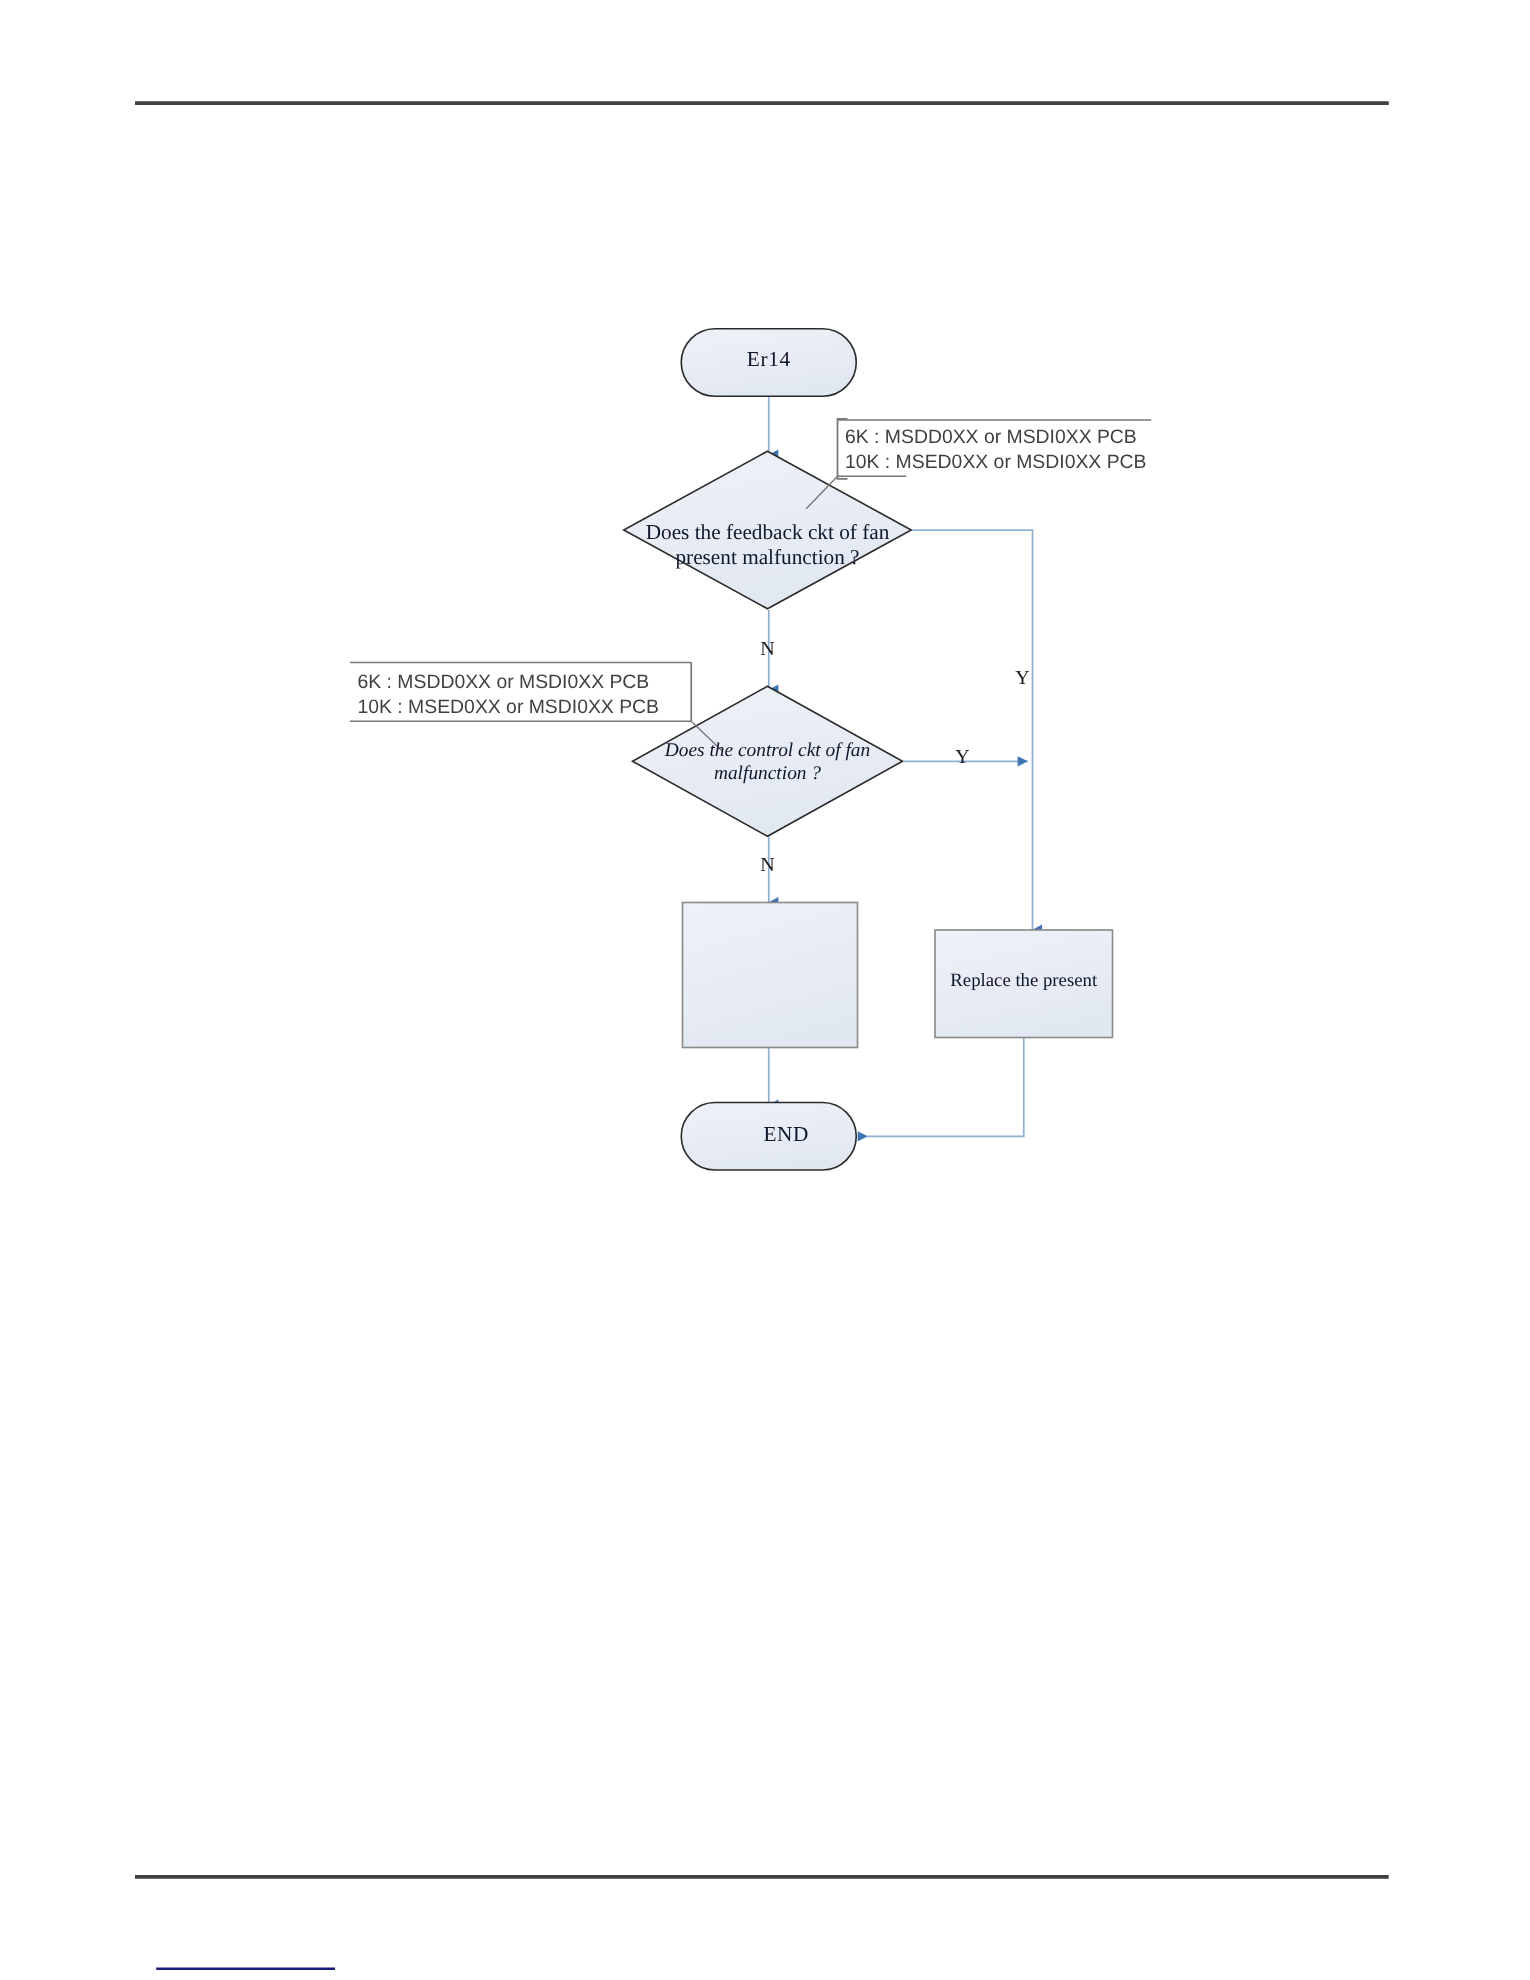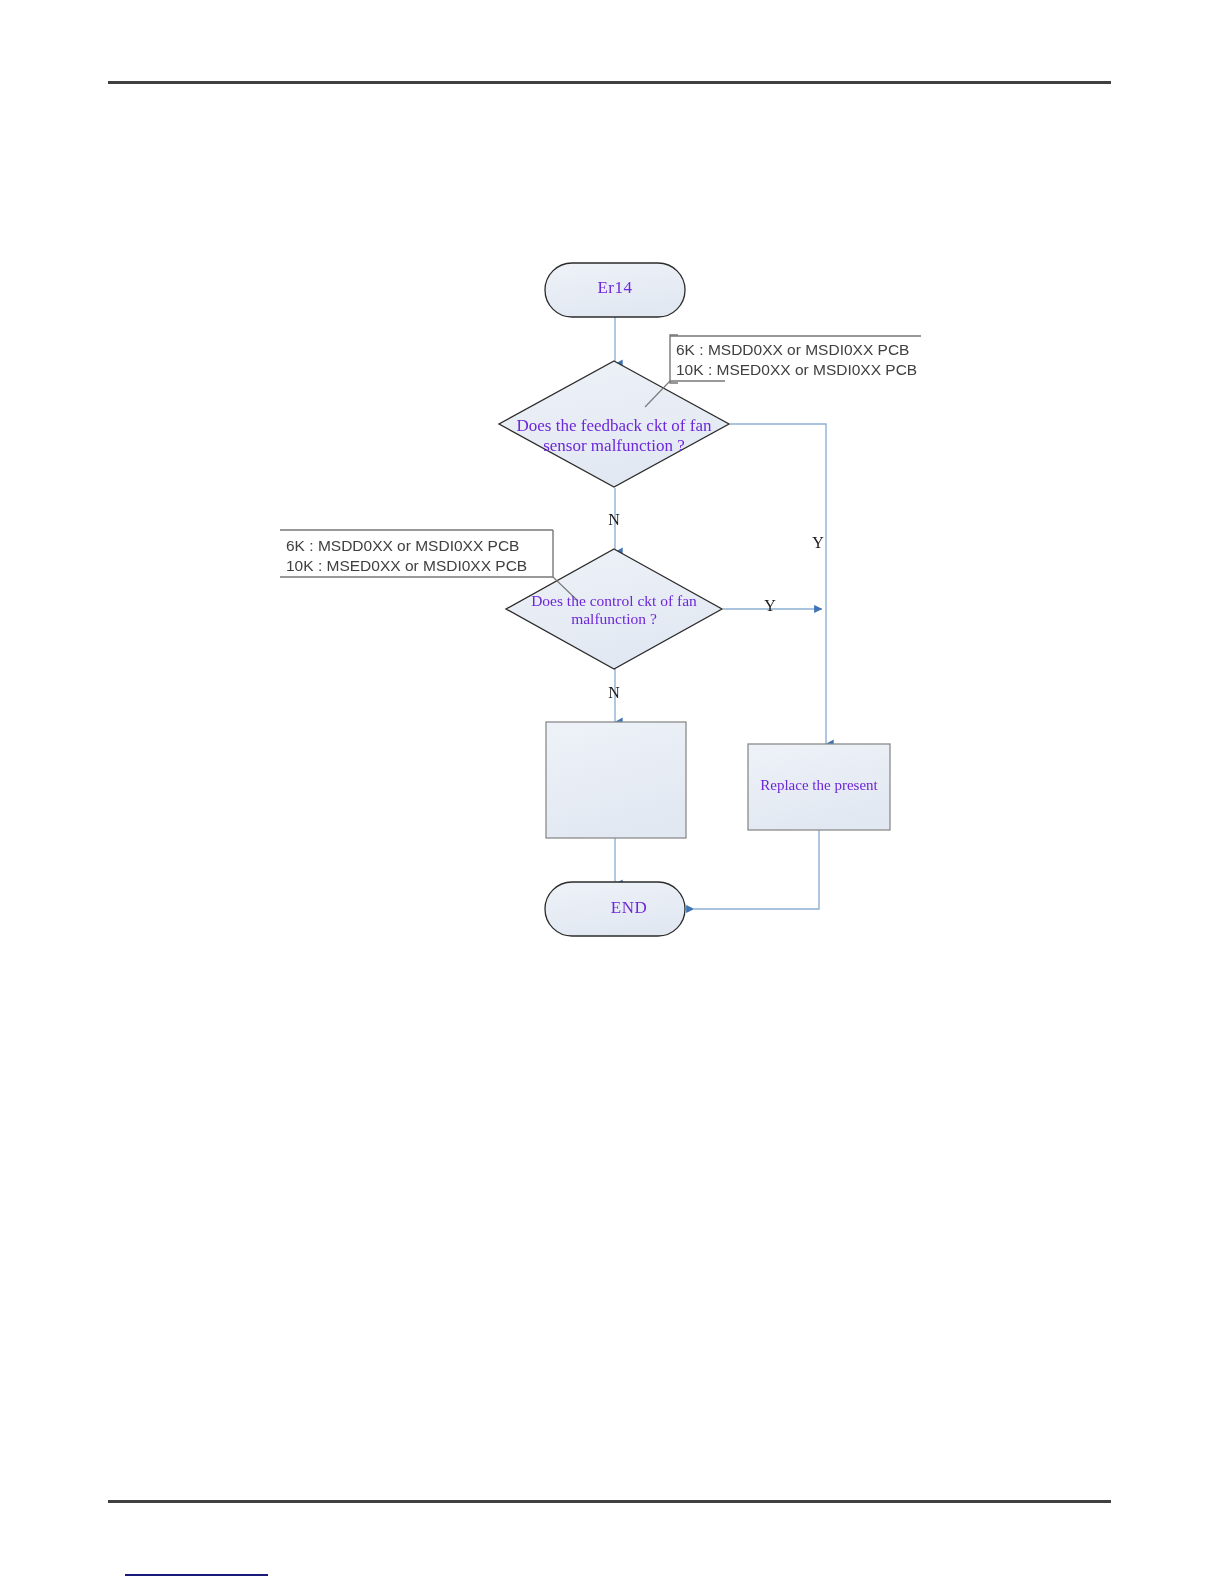--- a/index.html
+++ b/index.html
@@ -51,21 +51,21 @@
     left: 0;
     top: 0;
     width: 1224px;
     height: 1584px;
   }
 
   
   .shape-label {
     position: absolute;
     font-family: "Liberation Serif", serif;
-    color: #6d28d9;
+    color: #0f172a;
     text-align: center;
     line-height: 1.16;
     pointer-events: none;
   }
   .lbl-er14 {
     left: 545px; top: 278px; width: 140px;
     font-size: 17px;
     letter-spacing: 0.5px;
   }
   .lbl-end {
@@ -73,20 +73,21 @@
     font-size: 17px;
     letter-spacing: 0.5px;
   }
   .lbl-dec1 {
     left: 508px; top: 416px; width: 212px;
     font-size: 17px;
   }
   .lbl-dec2 {
     left: 512px; top: 592px; width: 204px;
     font-size: 15.5px;
+    font-style: italic;
   }
   .lbl-proc1 {
     left: 549px; top: 721px; width: 134px;
     font-size: 15px;
     line-height: 1.24;
   }
   .lbl-proc2 {
     left: 750px; top: 777px; width: 138px;
     font-size: 15px;
   }
@@ -197,21 +198,21 @@
       <line x1="553" y1="530" x2="553" y2="577" stroke="#777777" stroke-width="1.4"></line>
       <line x1="280" y1="577" x2="553" y2="577" stroke="#777777" stroke-width="1.3"></line>
       <line x1="553" y1="577" x2="578" y2="601" stroke="#777777" stroke-width="1.1"></line>
     </g>
   </svg>
 
   <div class="shape-label lbl-er14">Er14</div>
 
   <div class="shape-label lbl-dec1">
     <div>Does the feedback ckt of fan</div>
-    <div>sensor malfunction ?</div>
+    <div>present malfunction ?</div>
   </div>
 
   <div class="shape-label lbl-dec2">
     <div>Does the control ckt of fan</div>
     <div>malfunction ?</div>
   </div>
 
 
   <div class="shape-label lbl-proc2">Replace the present</div>
 

